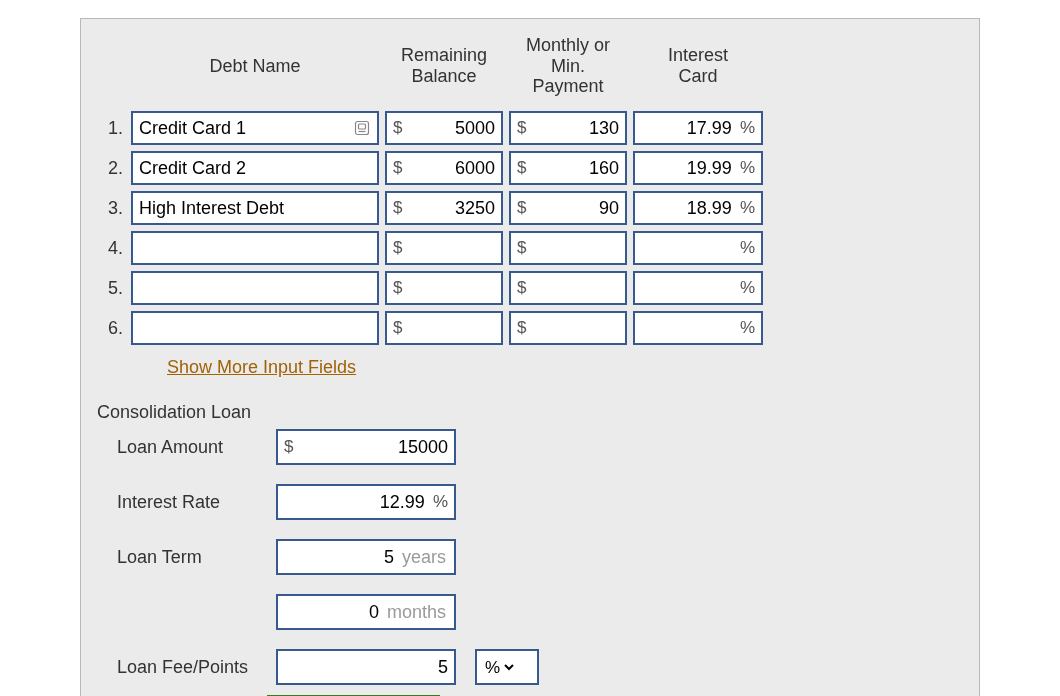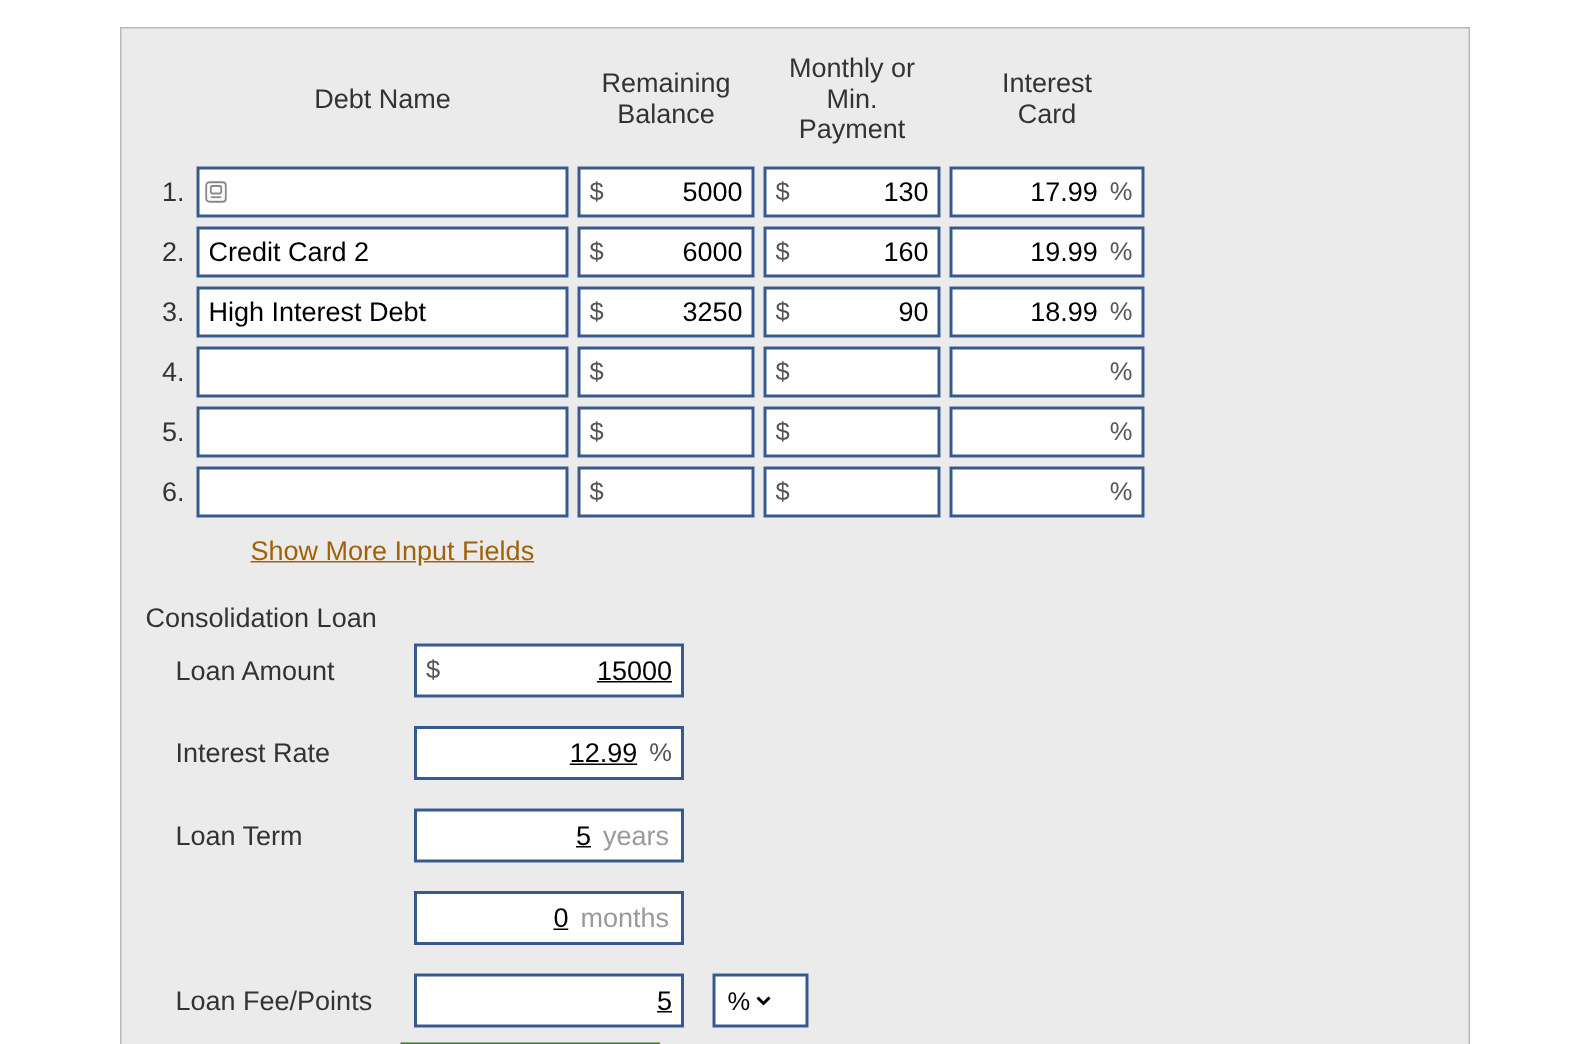--- a/index.html
+++ b/index.html
@@ -102,21 +102,20 @@
   .loan-cell .suffix.unit { color: #9a9a9a; padding-right: 6px; font-size: 18px; }
   .loan-cell input {
     border: none;
     outline: none;
     width: 100%;
     height: 100%;
     font-size: 18px;
     text-align: right;
     background: transparent;
     padding: 0 4px;
-    text-decoration: underline;
   }
   .fee-row { display: flex; gap: 6px; align-items: center; }
   .select-box {
     display: flex;
     align-items: center;
     border: 2px solid #37598e;
     background: #fff;
     height: 36px;
     padding: 0 4px;
   }
@@ -156,20 +155,21 @@
     <div class="hdr" style="white-space:pre-line">Remaining
 Balance</div>
     <div class="hdr" style="white-space:pre-line">Monthly or
 Min.
 Payment</div>
     <div class="hdr" style="white-space:pre-line">Interest
 Card</div>
 
   <div class="num">1.</div>
       <div class="cell">
+        <input type="text" value="Credit Card 1" style="">
         <span class="auto-icon">
           <svg viewBox="0 0 16 16">
             <rect x="1.5" y="1.5" width="13" height="13" rx="2" fill="none" stroke="#888" stroke-width="1.2"></rect>
             <rect x="4.5" y="4" width="7" height="5" rx="1" fill="none" stroke="#888" stroke-width="1.2"></rect>
             <line x1="4.5" y1="11.5" x2="11.5" y2="11.5" stroke="#888" stroke-width="1.2"></line>
           </svg>
         </span>
       </div>
       <div class="cell">
         <span class="prefix">$</span>

